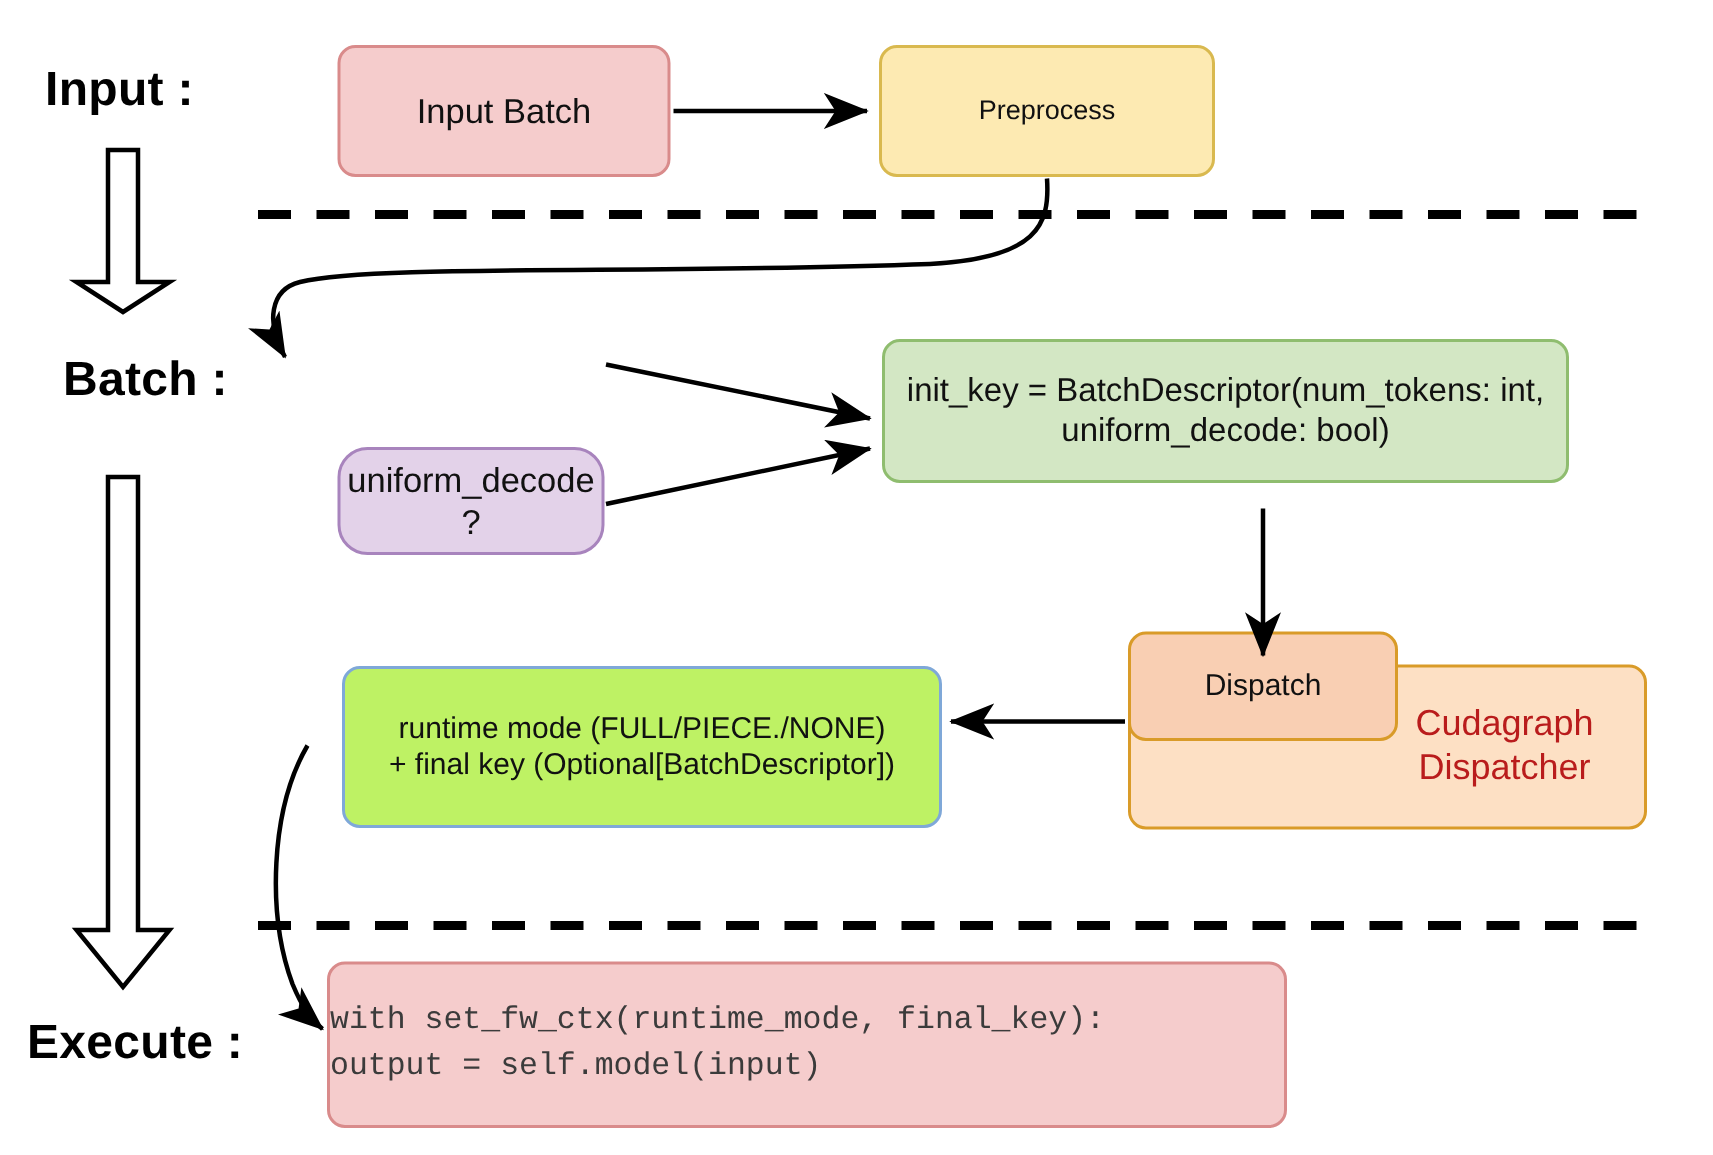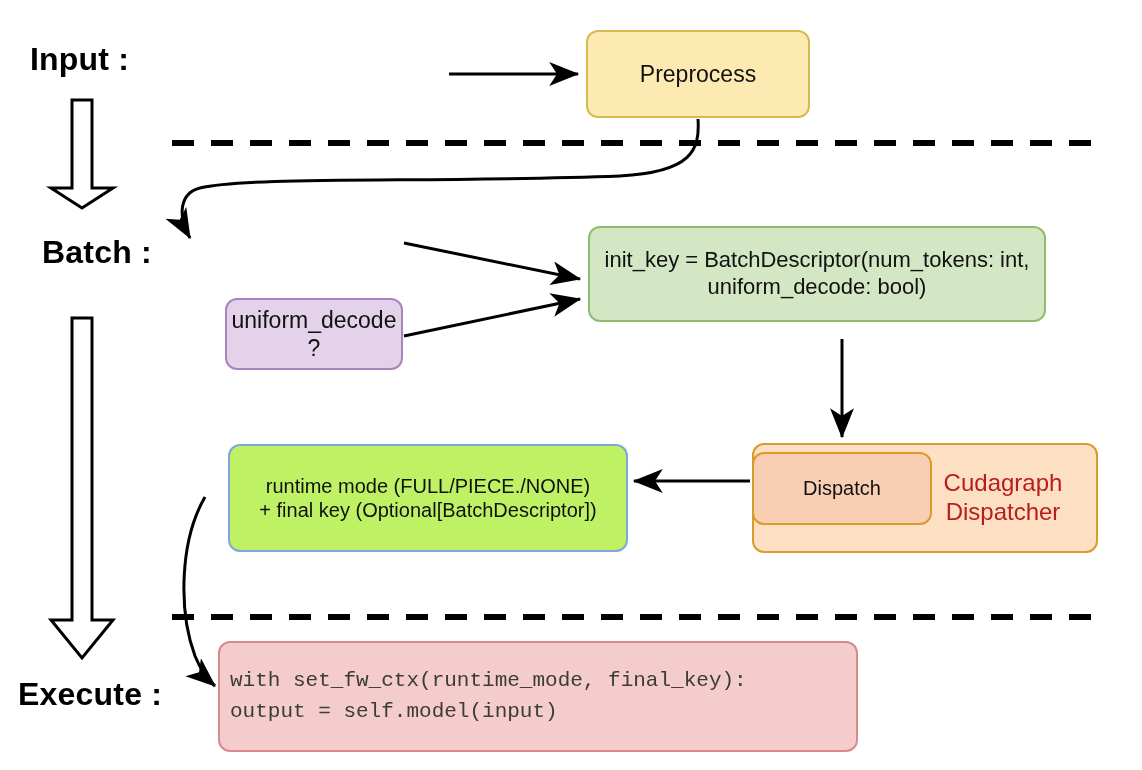--- a/index.html
+++ b/index.html
@@ -4,66 +4,69 @@
 <style>
   html,body{margin:0;padding:0;background:#ffffff;}
   body{width:1142px;height:770px;font-family:"Liberation Sans",sans-serif;overflow:hidden;}
   #stage{position:relative;width:1142px;height:770px;background:#fff;}
   .node{position:absolute;box-sizing:border-box;display:flex;align-items:center;justify-content:center;text-align:center;border-radius:12px;border:2px solid #000;line-height:1.22;}
   .stage-label{position:absolute;font-weight:bold;font-size:32px;color:#000;letter-spacing:.2px;white-space:nowrap;}
   .node-text{white-space:pre-line;display:block;}
   svg.layer{position:absolute;left:0;top:0;width:1142px;height:770px;pointer-events:none;}
   
   .n-input-batch{background:#f5cccc;border-color:#d98b8b;color:#111;font-size:23px;}
-  .n-preprocess{background:#fdeab2;border-color:#d9b94f;color:#111;font-size:23px;}
+  .n-preprocess{background:#fdeab2;border-color:#d9b94f;color:#111;font-size:18px;}
   .n-cgpad{background:#e3d2e9;border-color:#a884bd;color:#111;font-size:23px;}
   .n-uniform{background:#e3d2e9;border-color:#a884bd;color:#111;font-size:23px;}
   .n-initkey{background:#d3e7c4;border-color:#8fbd6f;color:#111;font-size:22px;}
   .n-outer-dispatcher{background:#fde0c4;border-color:#d99b29;color:#b91c1c;font-size:24px;}
   .n-dispatch{background:#f9cfb3;border-color:#d99b29;color:#111;font-size:20px;}
   .n-runtime{background:#bef264;border-color:#7fa8d8;color:#111;font-size:20px;}
   .n-code{background:#f5cccc;border-color:#d98b8b;color:#3b3b3b;font-size:21px;
           font-family:"Liberation Mono","DejaVu Sans Mono",monospace;
-          justify-content:flex-start;text-align:left;padding-left:10px;}
+          justify-content:flex-start;text-align:left;}
   .n-code .node-text{line-height:1.45;}
   .dispatcher-label{position:absolute;right:18px;top:50%;transform:translateY(-50%);
           width:150px;text-align:center;font-size:24px;white-space:pre-line;line-height:1.2;}
 </style>
 </head>
 <body>
 
 <div id="stage">
 
   <div class="stage-label" style="left:30px;top:41px;">Input :</div>
 
   <div class="stage-label" style="left:42px;top:234px;">Batch :</div>
 
   <div class="stage-label" style="left:18px;top:676px;">Execute :</div>
 
+  <div class="node n-input-batch" style="left:225px;top:30px;width:222px;height:88px;">
+    <span class="node-text">Input Batch</span>
+  </div>
 
   <div class="node n-preprocess" style="left:586px;top:30px;width:224px;height:88px;">
     <span class="node-text">Preprocess</span>
   </div>
 
 
-  <div class="node n-uniform" style="left:225px;top:298px;width:178px;height:72px;">
+  <div class="node n-uniform" style="left:225px;top:298px;width:178px;height:72px;border-radius:20px;">
     <span class="node-text">uniform_decode ?</span>
   </div>
 
   <div class="node n-initkey" style="left:588px;top:226px;width:458px;height:96px;">
     <span class="node-text">init_key = BatchDescriptor(num_tokens: int,
 uniform_decode: bool)</span>
   </div>
 
   <div class="node n-outer-dispatcher" style="left:752px;top:443px;width:346px;height:110px;justify-content:flex-end;">
     <span class="dispatcher-label node-text">Cudagraph
 Dispatcher</span>
   </div>
 
-  <div class="node n-dispatch" style="left:752px;top:452px;width:180px;height:73px;">
+  <div class="node n-dispatch" style="left:752px;top:421px;width:180px;height:73px;">
     <span class="node-text">Dispatch</span>
   </div>
 
   <div class="node n-runtime" style="left:228px;top:444px;width:400px;height:108px;">
     <span class="node-text">runtime mode (FULL/PIECE./NONE)
 + final key (Optional[BatchDescriptor])</span>
   </div>
 
   <div class="node n-code" style="left:218px;top:641px;width:640px;height:111px;">
     <span class="node-text">with set_fw_ctx(runtime_mode, final_key):

